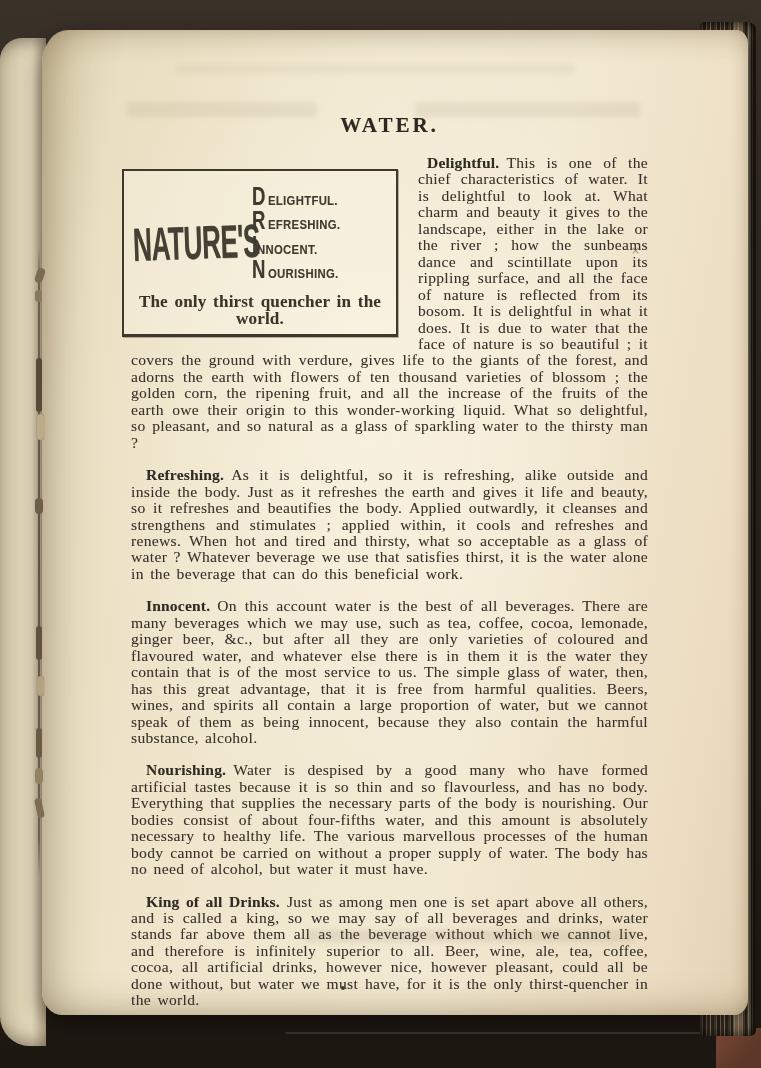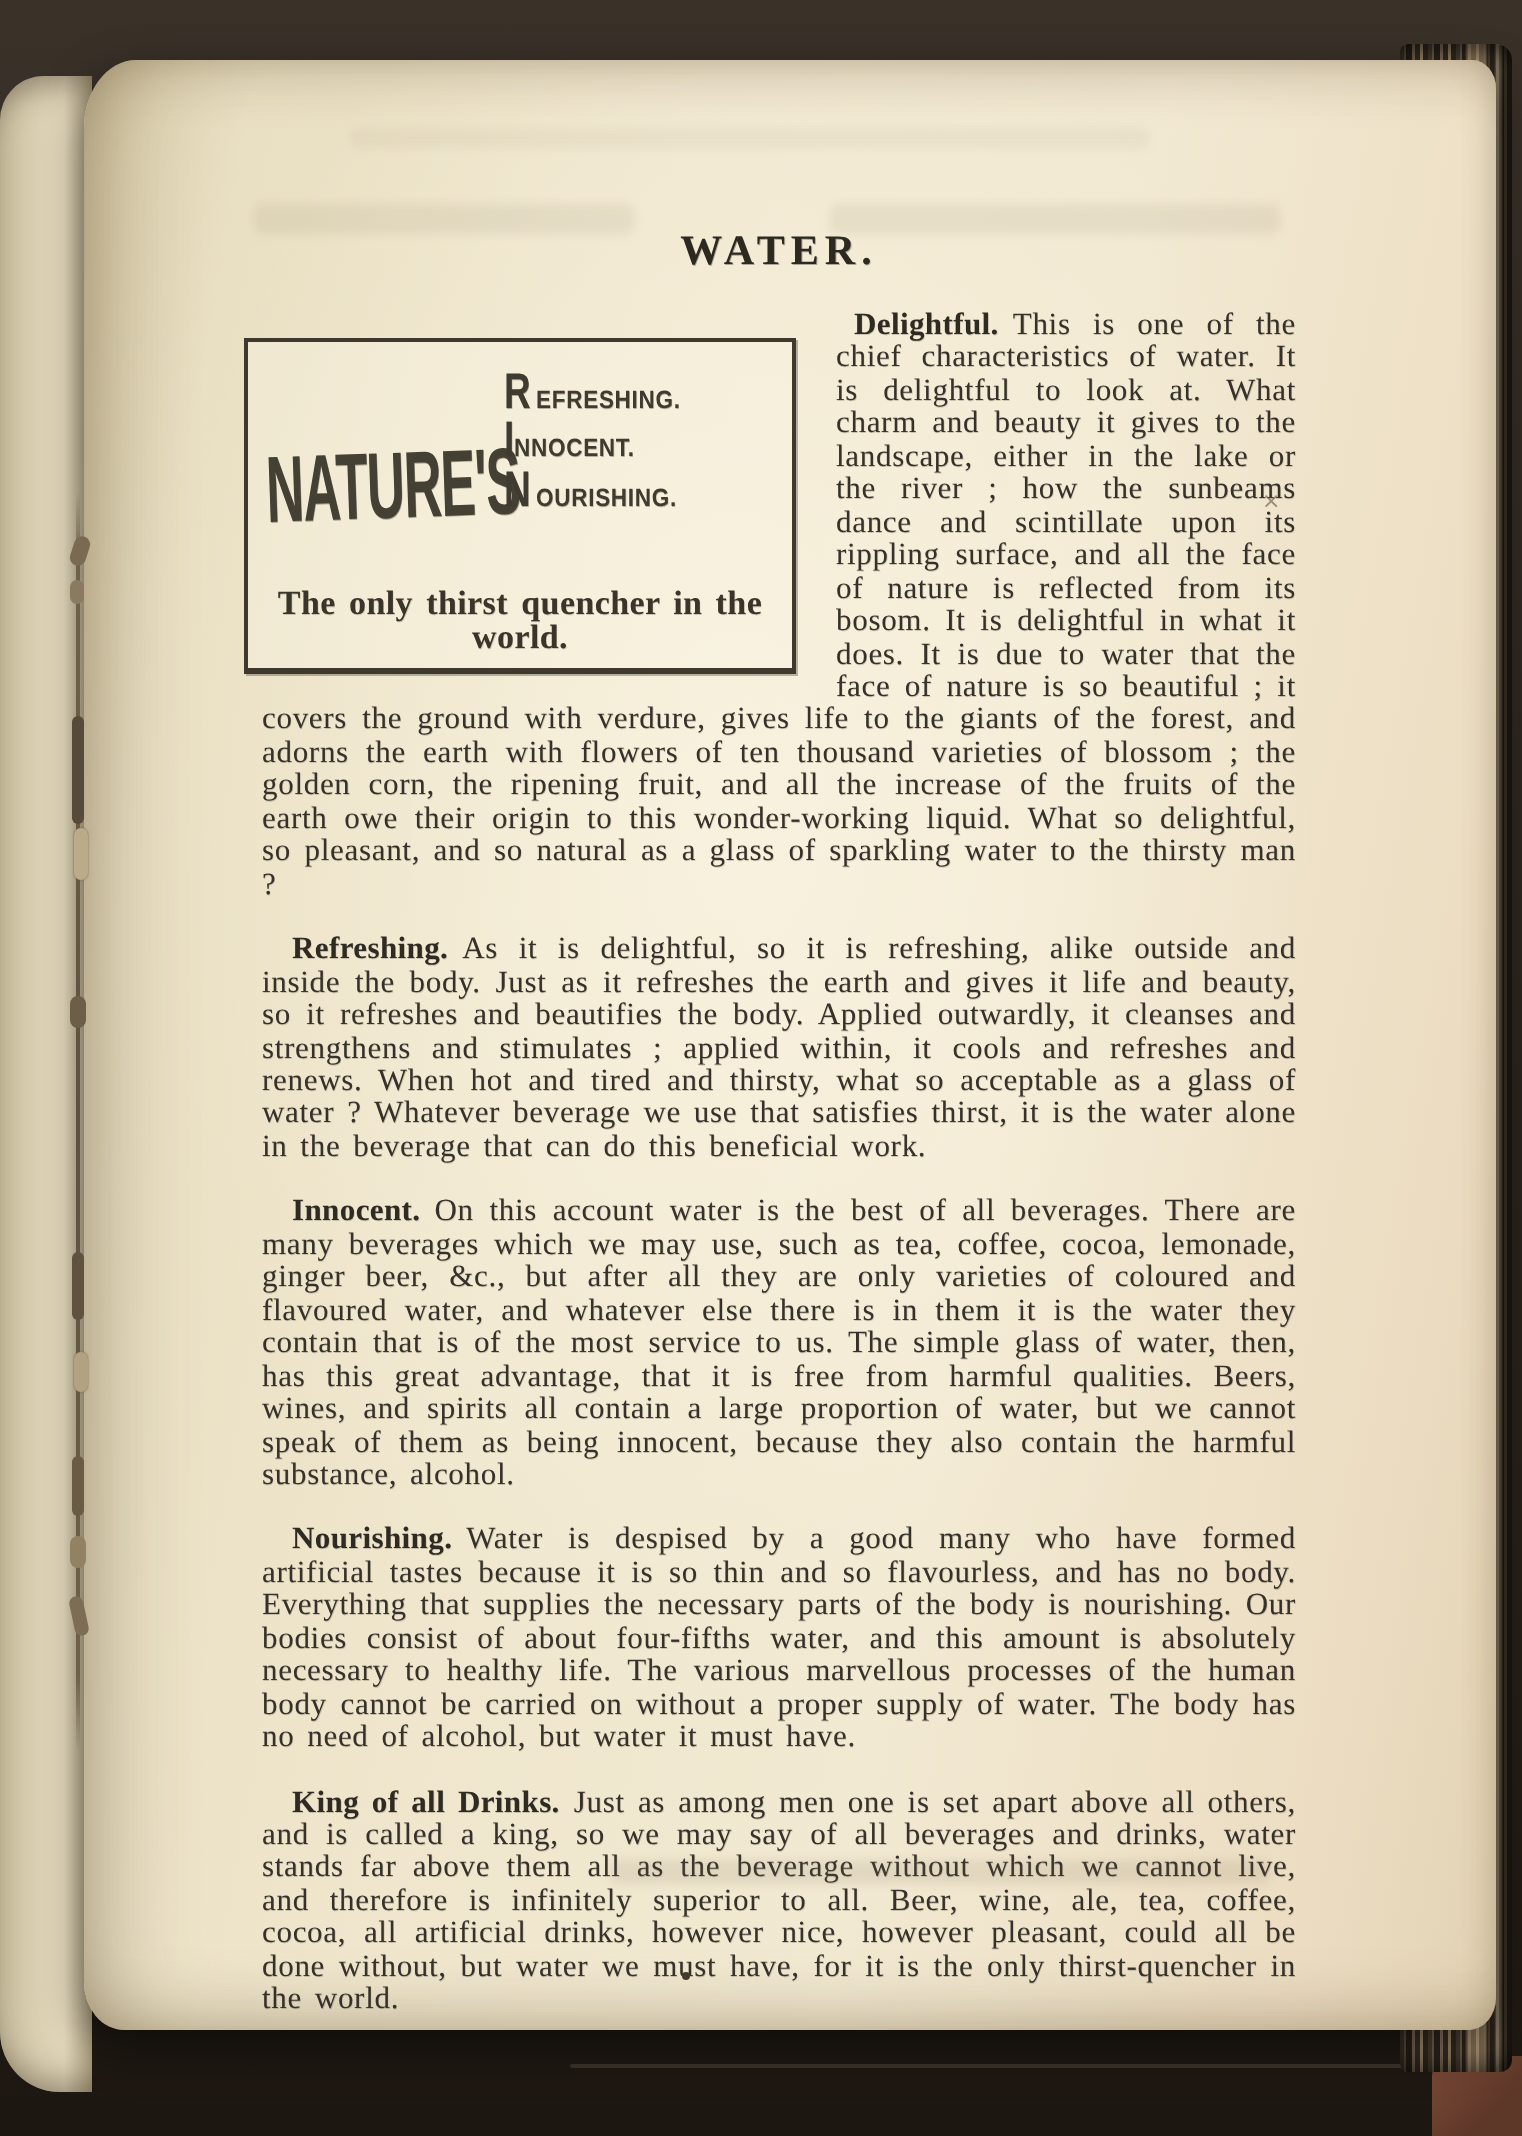--- a/index.html
+++ b/index.html
@@ -129,20 +129,21 @@
       <div class="ghost g1"></div>
       <div class="ghost g2"></div>
       <div class="ghost g3"></div>
 
       <h1 class="title">WATER.</h1>
 
       <div class="flow">
         <div class="advert">
           <div class="brand">NATURE'S</div>
           <div class="acronym">
+            <div class="acro-row"><span class="init">D</span><span class="rest">ELIGHTFUL.</span></div>
             <div class="acro-row"><span class="init">R</span><span class="rest">EFRESHING.</span></div>
             <div class="acro-row"><span class="init">I</span><span class="rest">NNOCENT.</span></div>
             <div class="acro-row"><span class="init">N</span><span class="rest">OURISHING.</span></div>
           </div>
           <div class="tagline">The only thirst quencher in the world.</div>
         </div>
 
         <p class="para first"><span class="lead">Delightful.</span><span>This is one of the chief characteristics of water.  It is delightful to look at.  What charm and beauty it gives to the landscape, either in the lake or the river ; how the sunbeams dance and scintillate upon its rippling surface, and all the face of nature is reflected from its bosom.  It is delightful in what it does.  It is due to water that the face of nature is so beautiful ; it covers the ground with verdure, gives life to the giants of the forest, and adorns the earth with flowers of ten thousand varieties of blossom ; the golden corn, the ripening fruit, and all the increase of the fruits of the earth owe their origin to this wonder-working liquid.  What so delightful, so pleasant, and so natural as a glass of sparkling water to the thirsty man ?</span></p>
         <p class="para"><span class="lead">Refreshing.</span><span>As it is delightful, so it is refreshing, alike outside and inside the body.  Just as it refreshes the earth and gives it life and beauty, so it refreshes and beautifies the body.  Applied outwardly, it cleanses and strengthens and stimulates ; applied within, it cools and refreshes and renews.  When hot and tired and thirsty, what so acceptable as a glass of water ?  Whatever beverage we use that satisfies thirst, it is the water alone in the beverage that can do this beneficial work.</span></p>
         <p class="para"><span class="lead">Innocent.</span><span>On this account water is the best of all beverages.  There are many beverages which we may use, such as tea, coffee, cocoa, lemonade, ginger beer, &amp;c., but after all they are only varieties of coloured and flavoured water, and whatever else there is in them it is the water they contain that is of the most service to us.  The simple glass of water, then, has this great advantage, that it is free from harmful qualities.  Beers, wines, and spirits all contain a large proportion of water, but we cannot speak of them as being innocent, because they also contain the harmful substance, alcohol.</span></p>

